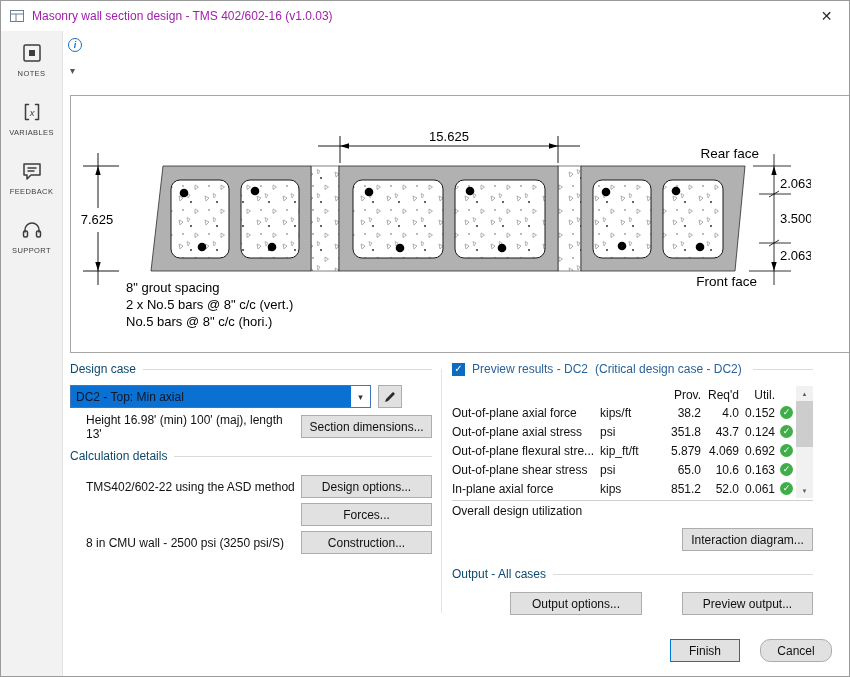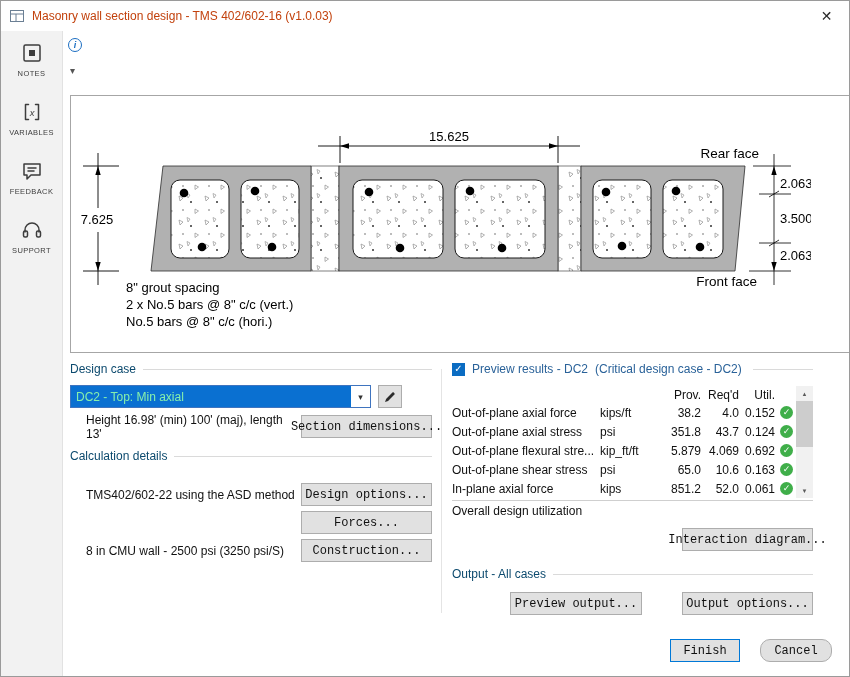--- a/index.html
+++ b/index.html
@@ -3,21 +3,21 @@
 <meta charset="utf-8">
 <style>
   *{margin:0;padding:0;box-sizing:border-box;}
   html,body{background:#d6d6d6;}
   body{font-family:"Liberation Sans",sans-serif;font-size:12px;color:#111;}
   .window{width:850px;height:677px;background:#fff;border:1px solid #9a9a9a;display:flex;flex-direction:column;position:relative;overflow:hidden;}
 
   
   .titlebar{height:30px;flex:0 0 auto;display:flex;align-items:center;padding-left:8px;background:#fff;}
   .app-icon{width:16px;height:16px;margin-right:7px;flex:0 0 auto;}
-  .title-text{font-size:12px;color:#c2410c;white-space:nowrap;}
+  .title-text{font-size:12px;color:#a21caf;white-space:nowrap;}
   .close-btn{margin-left:auto;width:45px;height:30px;display:flex;align-items:center;justify-content:center;font-size:14px;color:#2b2b2b;cursor:default;}
 
   
   .bodyrow{flex:1;display:flex;min-height:0;}
   .sidebar{width:62px;background:#f2f2f2;border-right:1px solid #e2e2e2;display:flex;flex-direction:column;align-items:center;padding-top:10px;flex:0 0 auto;}
   .side-item{display:flex;flex-direction:column;align-items:center;gap:4px;width:100%;margin-bottom:22px;}
   .side-item svg{width:24px;height:24px;stroke:#3d3d3d;fill:none;stroke-width:1.5;stroke-linejoin:round;stroke-linecap:round;}
   .side-label{font-size:7.5px;color:#3d3d3d;letter-spacing:.4px;}
 
   .main{flex:1;position:relative;background:#fff;}
@@ -30,36 +30,36 @@
   .dg-text{font-size:13px;fill:#000;}
   .dg-face{font-size:13.5px;fill:#000;}
 
   .group-head{display:flex;align-items:center;color:#0c4a6e;font-size:12px;white-space:nowrap;}
   .group-head::after{content:"";flex:1;border-top:1px solid #dadada;margin-left:7px;}
 
   .left-col{position:absolute;left:7px;top:331px;width:362px;}
   .right-col{position:absolute;left:389px;top:331px;width:361px;}
   .col-divider{position:absolute;left:378px;top:338px;height:244px;border-left:1px solid #e4e4e4;}
 
-  .btn{font-family:Liberation Mono, monospace;font-size:12px;height:23px;background:#e1e1e1;border:1px solid #adadad;color:#101010;display:inline-flex;align-items:center;justify-content:center;white-space:nowrap;cursor:default;}
+  .btn{font-family:Liberation Sans, sans-serif;font-size:12px;height:23px;background:#e1e1e1;border:1px solid #adadad;color:#101010;display:inline-flex;align-items:center;justify-content:center;white-space:nowrap;cursor:default;}
   .w131{width:131px;}
   .btn.default{border-color:#0078d7;}
 
   .combo-row{margin-top:9px;display:flex;align-items:center;}
   .combo{width:301px;height:23px;border:1px solid #3f74bf;display:flex;background:#fff;}
-  .combo-text{flex:1;background:#0a70d1;color:#86efac;display:flex;align-items:center;padding-left:5px;white-space:nowrap;overflow:hidden;}
+  .combo-text{flex:1;background:#0a70d1;color:#0f172a;display:flex;align-items:center;padding-left:5px;white-space:nowrap;overflow:hidden;}
   .combo-arrow{width:19px;display:flex;align-items:center;justify-content:center;color:#333;font-size:9px;background:#fff;}
   .pencil-btn{width:24px;height:23px;margin-left:7px;background:#e1e1e1;border:1px solid #adadad;display:flex;align-items:center;justify-content:center;}
 
   .dims-row{margin-top:7px;display:flex;align-items:center;height:23px;}
   .dims-text{margin-left:16px;}
   .dims-row .btn{margin-left:auto;}
 
   .calc-head{margin-top:11px;}
-  .calc-rows{margin-top:20px;display:flex;flex-direction:column;gap:5px;}
+  .calc-rows{margin-top:12px;display:flex;flex-direction:column;gap:5px;}
   .calc-row{display:flex;align-items:center;height:23px;}
   .calc-row .rowtext{margin-left:16px;}
   .calc-row .btn{margin-left:auto;}
 
   .preview-head{display:flex;align-items:center;font-size:12px;color:#2a6299;gap:7px;white-space:nowrap;}
   .checkbox{width:13px;height:13px;background:#0b6cc2;color:#fff;font-size:10px;line-height:1;display:flex;align-items:center;justify-content:center;flex:0 0 auto;}
   .preview-head::after{content:"";flex:1;border-top:1px solid #dadada;margin-left:4px;}
 
   .results{margin-top:10px;position:relative;padding-right:17px;}
   .t-head,.t-row{display:grid;grid-template-columns:148px 56px 45px 38px 36px 21px;align-items:center;}
@@ -356,22 +356,22 @@
             </span>
         </div>
 
         <div class="interaction-row">
           <button class="btn w131">Interaction diagram...</button>
         </div>
 
         <div class="group-head output-head">Output - All cases</div>
 
         <div class="output-btns">
+          <button class="btn">Output options...</button>
           <button class="btn">Preview output...</button>
-          <button class="btn">Output options...</button>
         </div>
       </div>
 
       <div class="footer">
         <button class="btn default finish">Finish</button>
         <button class="btn cancel">Cancel</button>
       </div>
 
     </div>
   </div>

